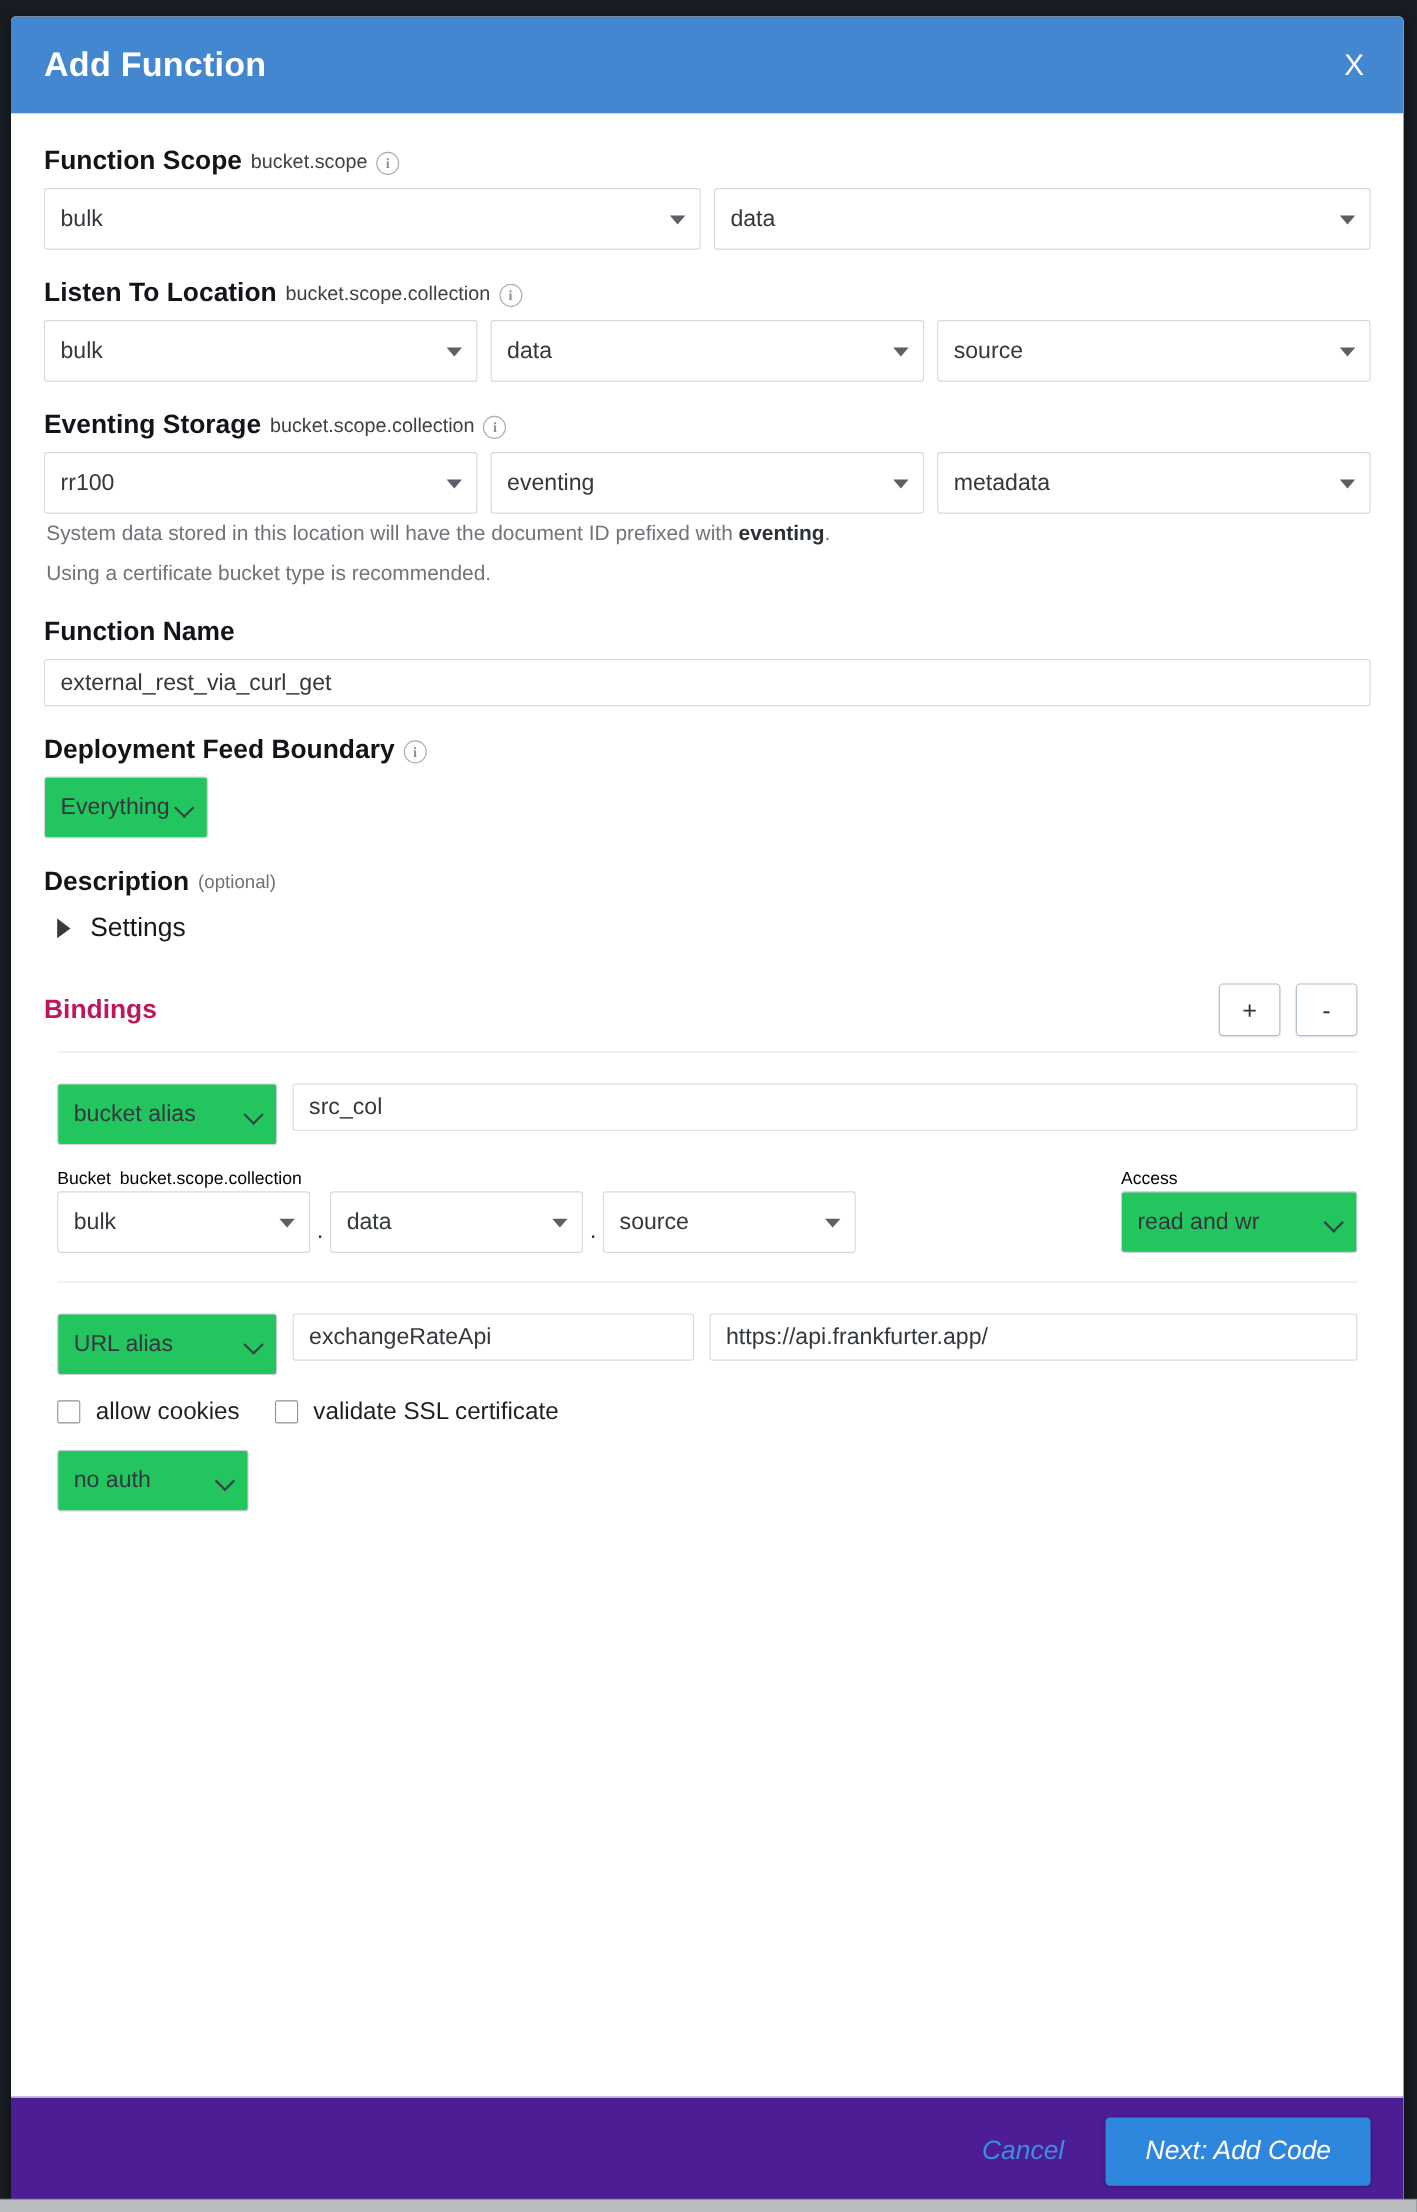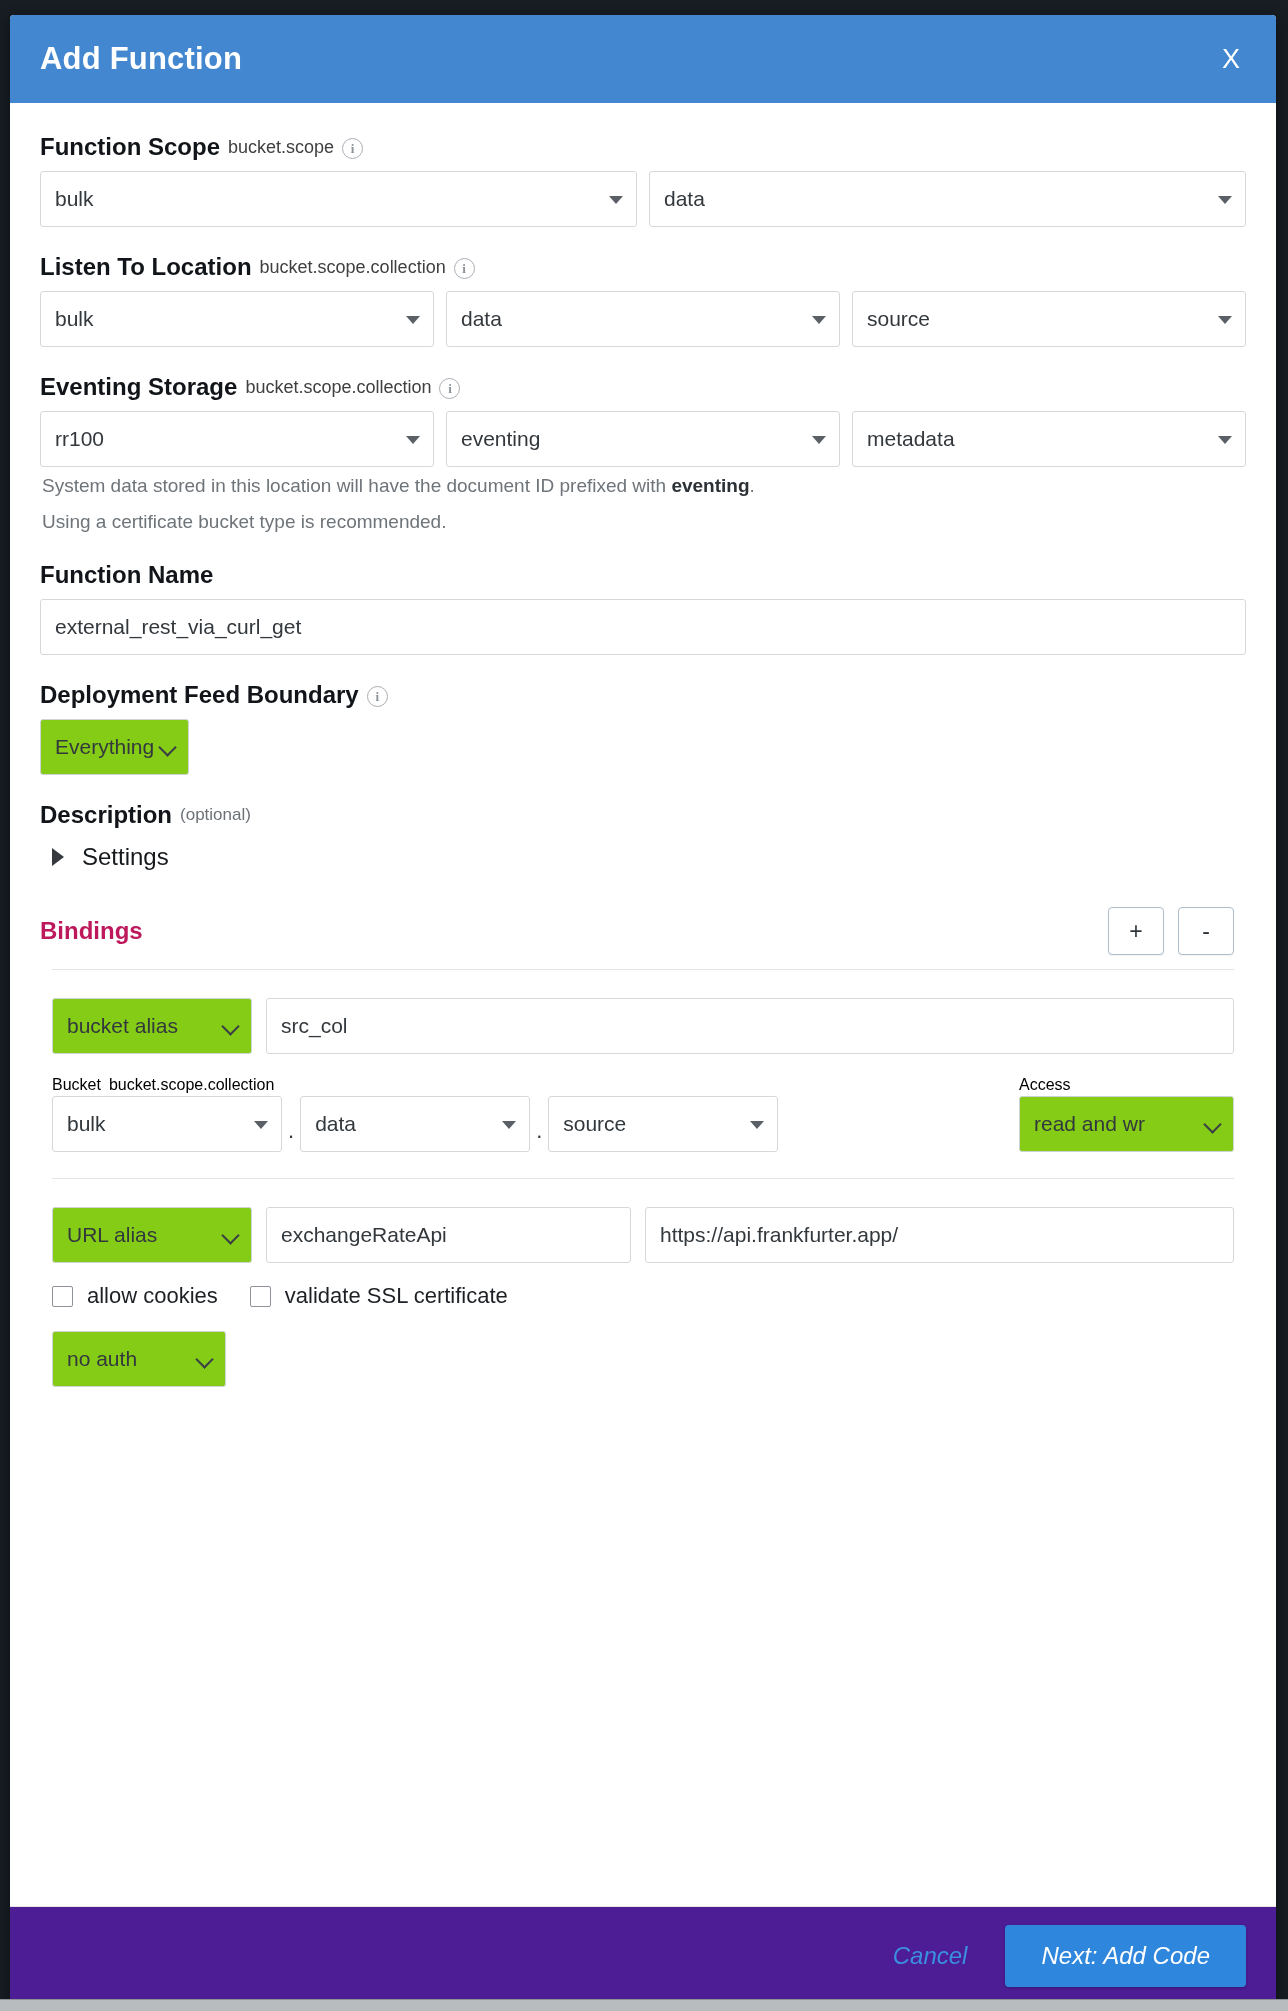--- a/index.html
+++ b/index.html
@@ -143,21 +143,21 @@
     border-right: 7px solid transparent;
     border-top: 8px solid #5a6066;
   }
 
   
   .sel {
     position: relative;
     height: 56px;
     border: 1px solid #cfd3d6;
     border-radius: 3px;
-    background: #84cc16;
+    background: #22c55e;
     box-sizing: border-box;
     display: flex;
     align-items: center;
     padding: 0 34px 0 14px;
     font-size: 21px;
     color: #33383d;
     cursor: pointer;
     overflow: hidden;
     white-space: nowrap;
   }
@@ -176,21 +176,21 @@
   .note {
     font-size: 19px;
     color: #6e7479;
     margin: 0 0 14px 2px;
   }
   .note b { color: #2c3136; font-weight: bold; }
   .note.last { margin-bottom: 28px; }
 
   .txt {
     width: 100%;
-    height: 56px;
+    height: 43px;
     border: 1px solid #d6d9dc;
     border-radius: 3px;
     box-sizing: border-box;
     padding: 0 14px;
     font-size: 21px;
     color: #33383d;
     font-family: "Liberation Sans", sans-serif;
     background: #fff;
     display: flex;
     align-items: center;

